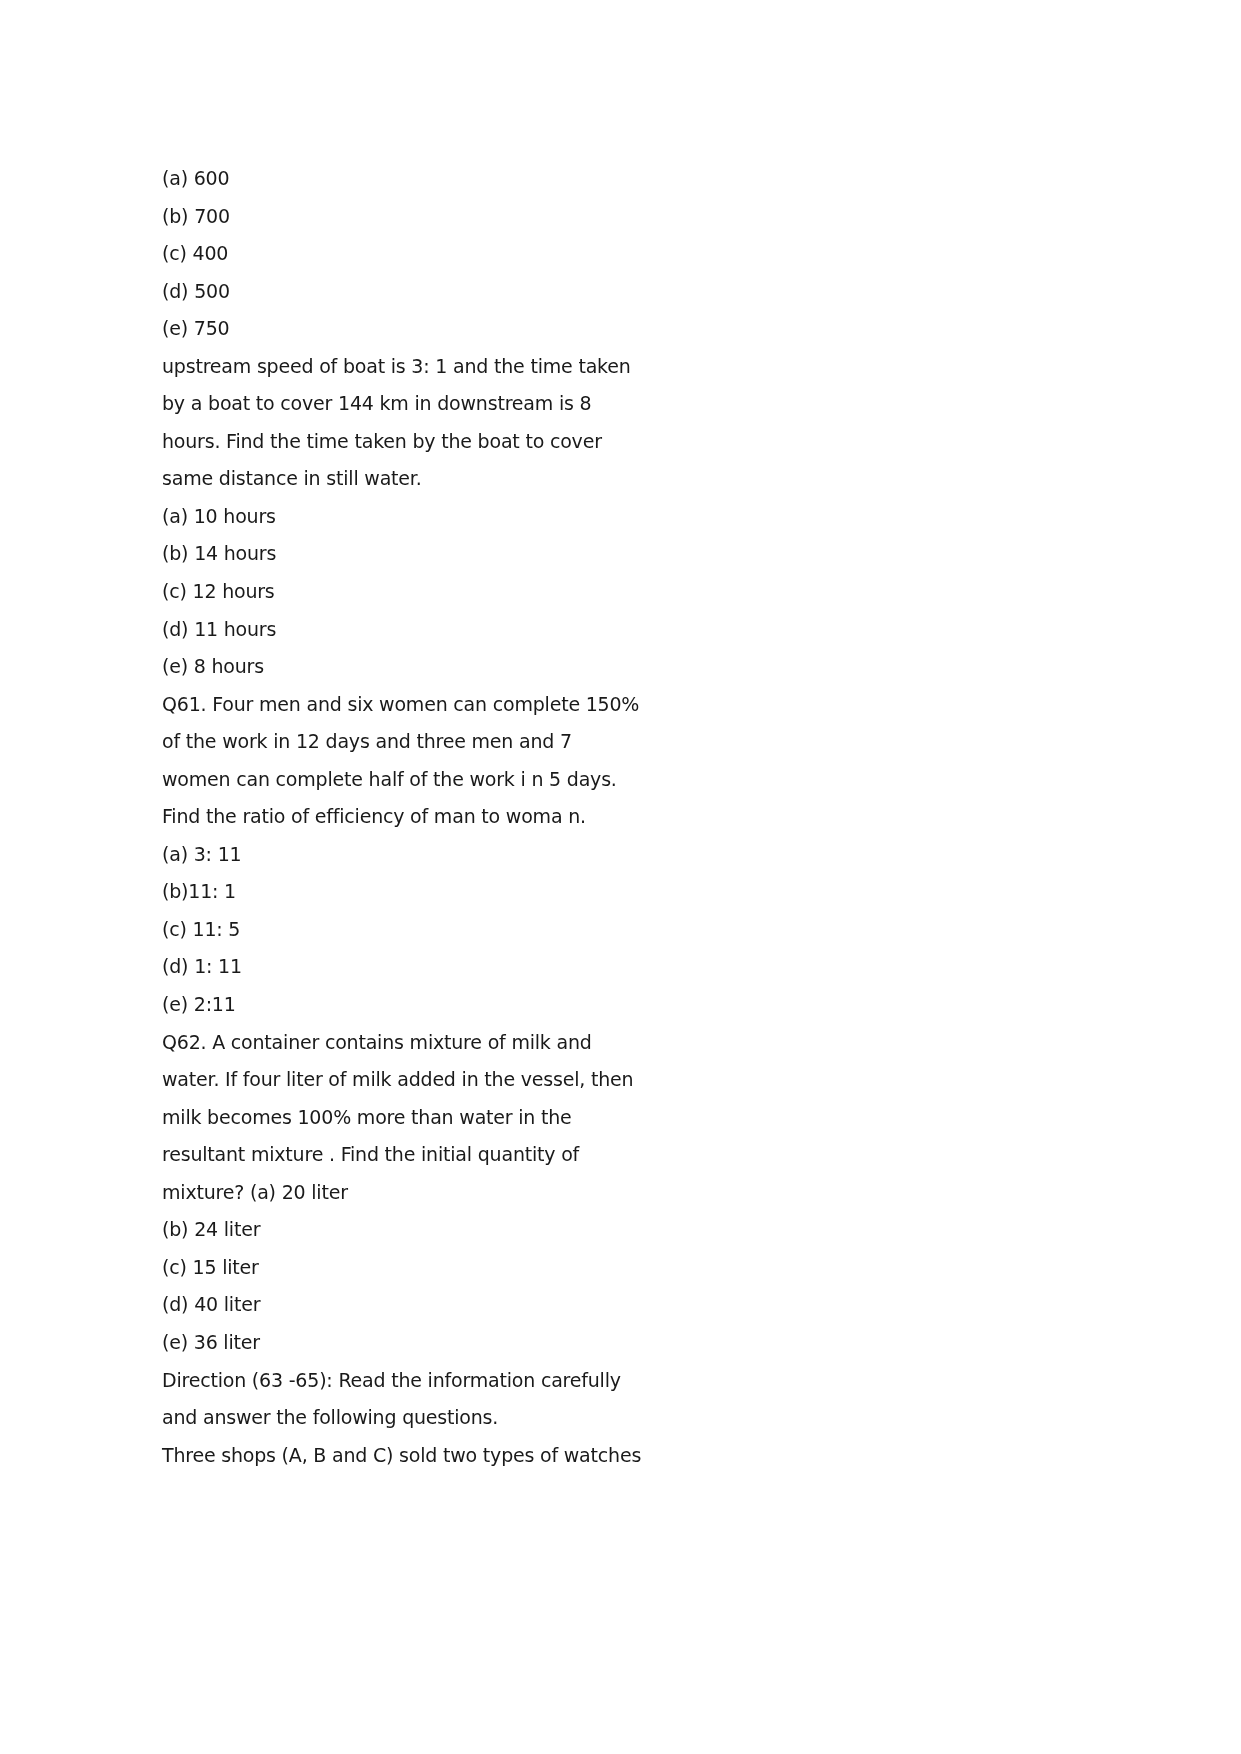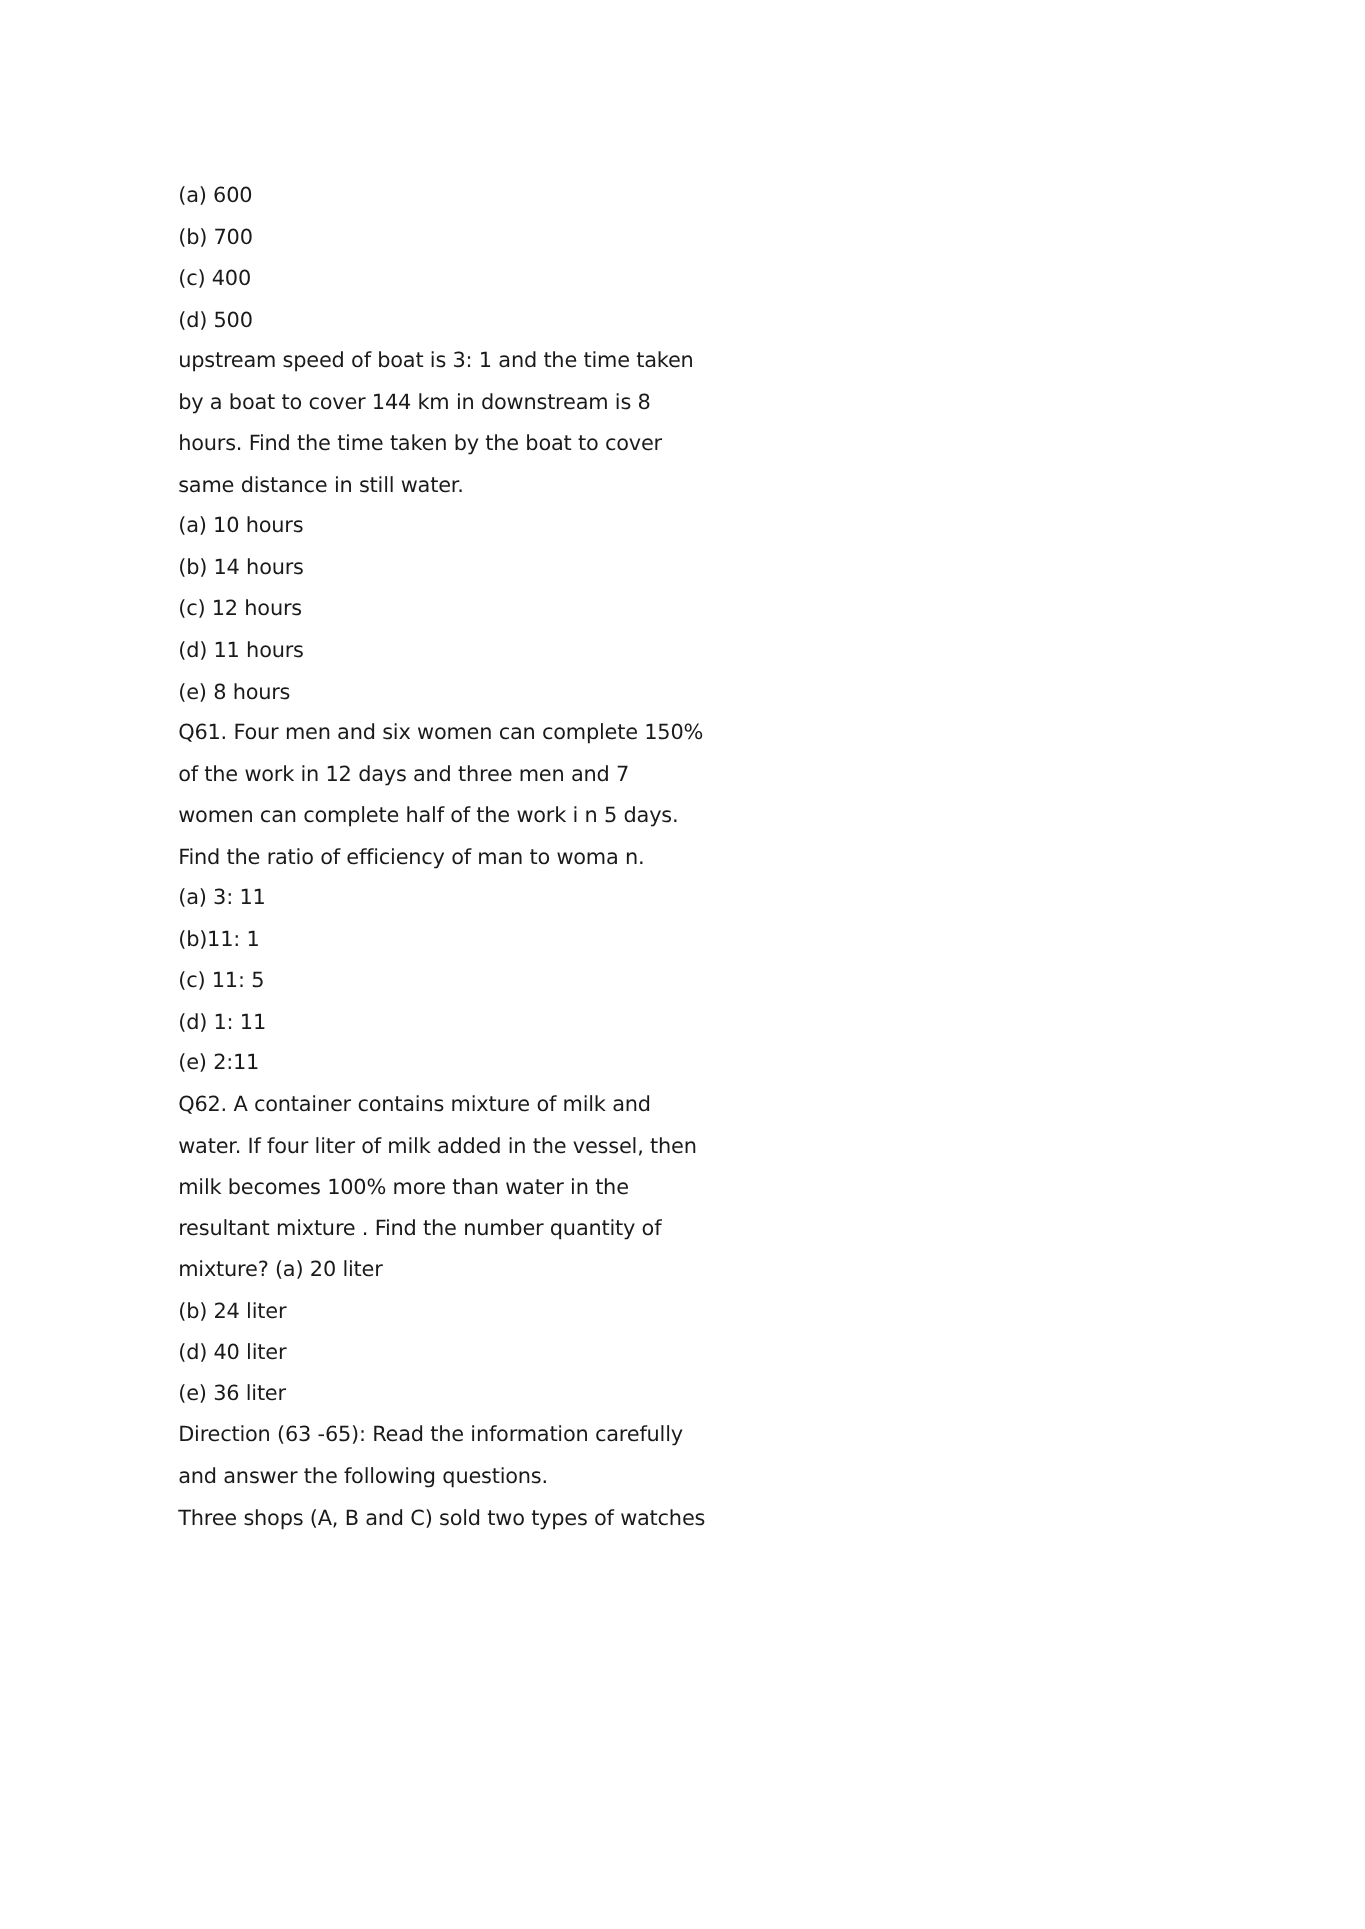--- a/index.html
+++ b/index.html
@@ -39,20 +39,21 @@
   </style>
 </head>
 <body>
 
 <div class="page">
   <div class="content">
     <div class="line">(a) 600</div>
     <div class="line">(b) 700</div>
     <div class="line">(c) 400</div>
     <div class="line">(d) 500</div>
+    <div class="line">(e) 750</div>
 
     <div class="line">upstream speed of boat is 3: 1 and the time taken</div>
     <div class="line">by a boat to cover 144 km in downstream is 8</div>
     <div class="line">hours. Find the time taken by the boat to cover</div>
     <div class="line">same distance in still water.</div>
     <div class="line">(a) 10 hours</div>
     <div class="line">(b) 14 hours</div>
     <div class="line">(c) 12 hours</div>
     <div class="line">(d) 11 hours</div>
     <div class="line">(e) 8 hours</div>
@@ -63,23 +64,24 @@
     <div class="line">Find the ratio of efficiency of man to woma n.</div>
     <div class="line">(a) 3: 11</div>
     <div class="line">(b)11: 1</div>
     <div class="line">(c) 11: 5</div>
     <div class="line">(d) 1: 11</div>
     <div class="line">(e) 2:11</div>
 
     <div class="line">Q62. A container contains mixture of milk and</div>
     <div class="line">water. If four liter of milk added in the vessel, then</div>
     <div class="line">milk becomes 100% more than water in the</div>
-    <div class="line">resultant mixture . Find the number quantity of</div>
+    <div class="line">resultant mixture . Find the initial quantity of</div>
     <div class="line">mixture? (a) 20 liter</div>
     <div class="line">(b) 24 liter</div>
+    <div class="line">(c) 15 liter</div>
     <div class="line">(d) 40 liter</div>
     <div class="line">(e) 36 liter</div>
 
     <div class="line">Direction (63 -65): Read the information carefully</div>
     <div class="line">and answer the following questions.</div>
     <div class="line">Three shops (A, B and C) sold two types of watches</div>
   </div>
 </div>
 
 </body></html>

